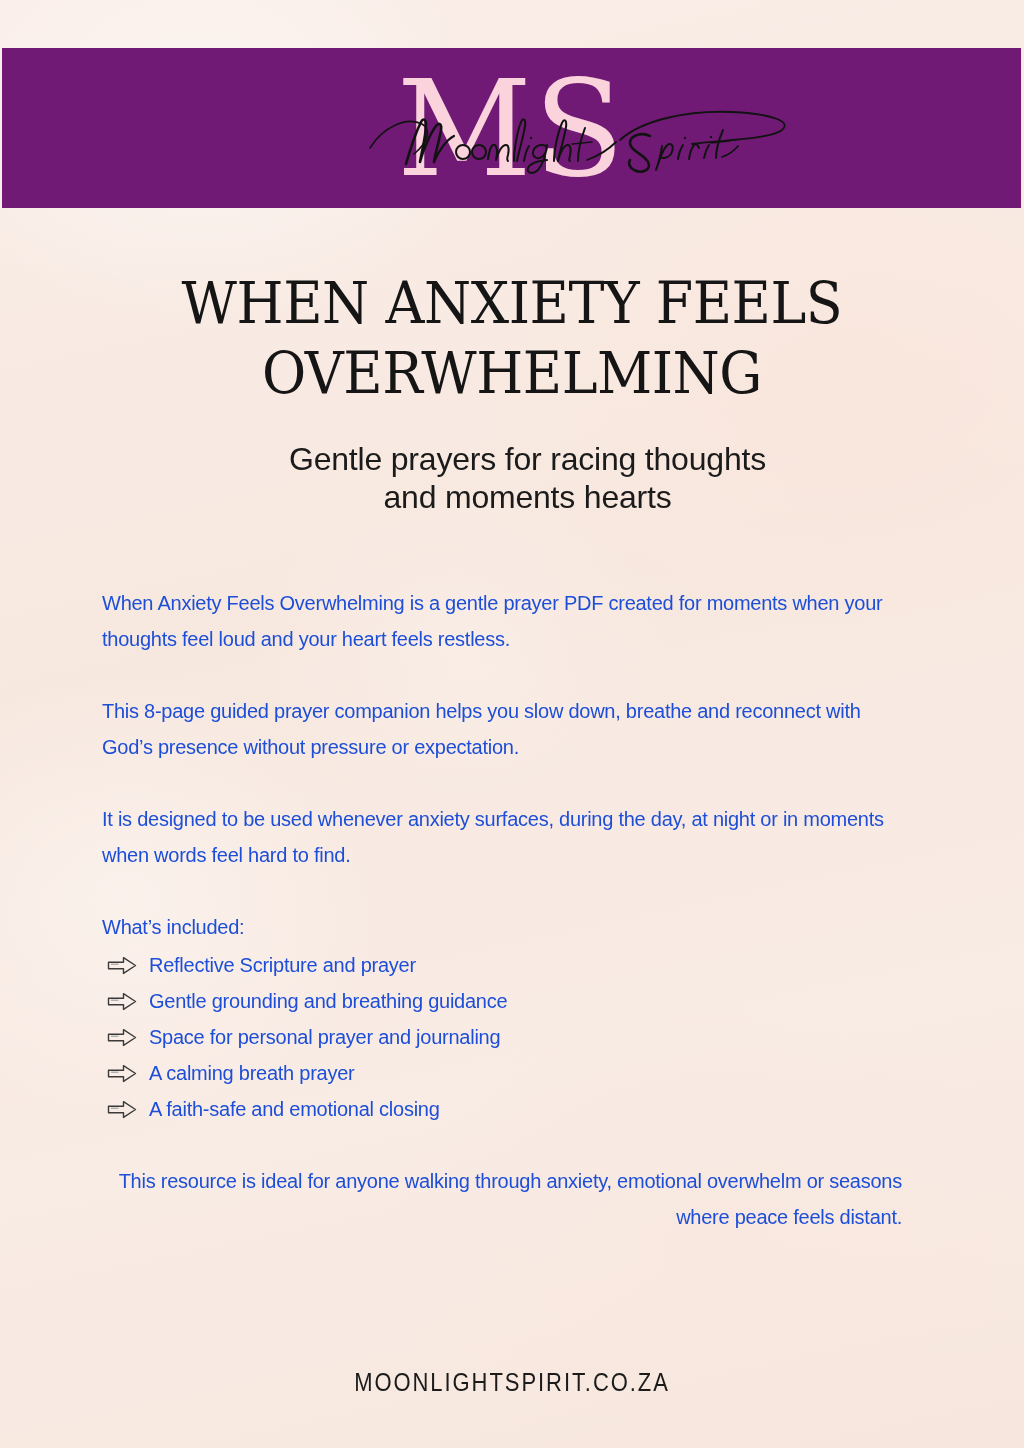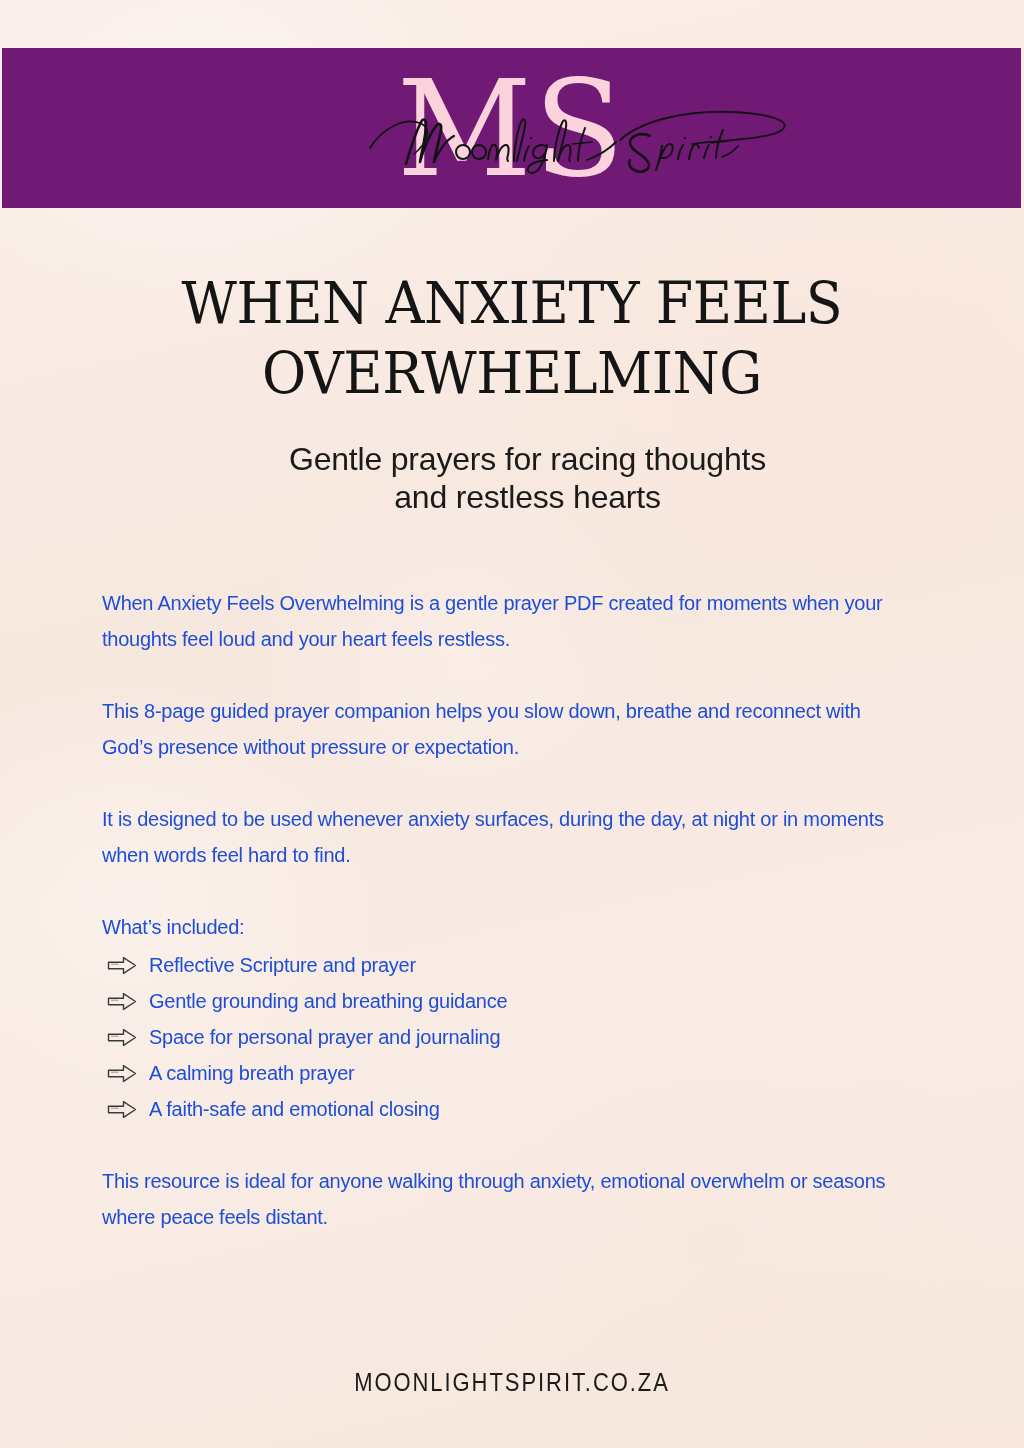--- a/index.html
+++ b/index.html
@@ -107,21 +107,21 @@
     left: 102px;
     top: 585px;
     width: 800px;
     font-family: "Liberation Sans", sans-serif;
     font-size: 20px;
     line-height: 36px;
     color: #1d4ed8;
     letter-spacing: -0.25px;
   }
   .para { margin: 0 0 36px 0; }
-  .para:last-child { margin-bottom: 12px; }
+  .para:last-child { margin-bottom: 12px; text-align: right; }
 
   .included-head { margin: 0 0 2px 0; }
 
   ul.included {
     list-style: none;
     margin: 0 0 36px 0;
     padding: 0;
   }
   ul.included li {
     display: flex;
@@ -225,21 +225,21 @@
 
 <div class="title-pos">
   <div class="title">
     <div>WHEN ANXIETY FEELS</div>
     <div>OVERWHELMING</div>
   </div>
 </div>
 
 <div class="subtitle">
   <span class="l1">Gentle prayers for racing thoughts</span>
-  <span class="l2">and restless hearts</span>
+  <span class="l2">and moments hearts</span>
 </div>
 
 <div class="body-copy">
 
   <p class="para">When Anxiety Feels Overwhelming is a gentle prayer PDF created for moments when your thoughts feel loud and your heart feels restless.</p>
 
   <p class="para">This 8-page guided prayer companion helps you slow down, breathe and reconnect with God’s presence without pressure or expectation.</p>
 
   <p class="para">It is designed to be used whenever anxiety surfaces, during the day, at night or in moments when words feel hard to find.</p>
 

